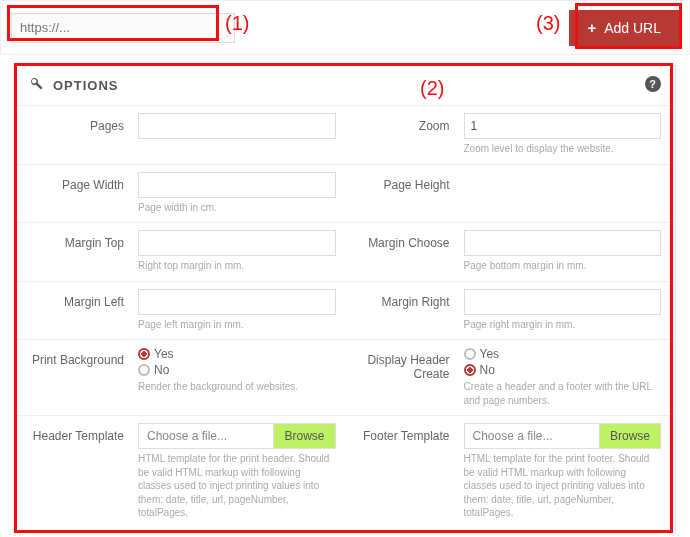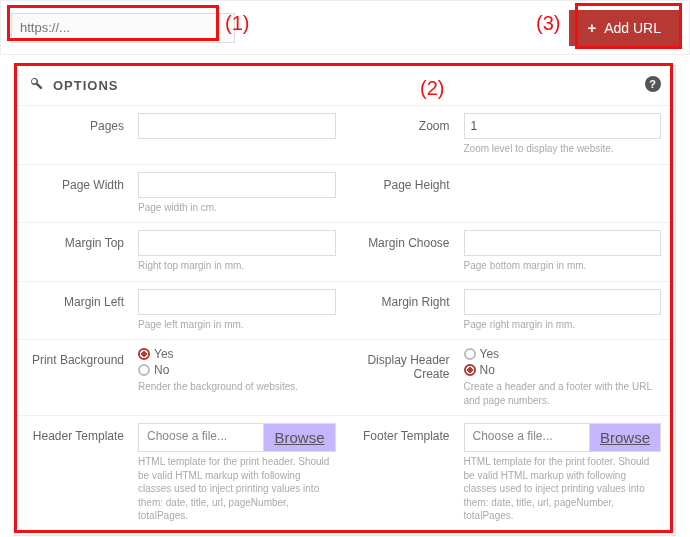--- a/index.html
+++ b/index.html
@@ -139,25 +139,24 @@
     border: 1px solid #ddd;
   }
   .file-picker .file-label {
     flex: 1;
     padding: 5px 8px;
     font-size: 12px;
     color: #888;
   }
   .file-picker .browse {
     border-left: 1px solid #ddd;
-    background: #c4b5fd;
+    background: #bef264;
     padding: 5px 10px;
-    font-size: 15px;
+    font-size: 12px;
     color: #555;
-    text-decoration: underline;
   }
 
   
   .anno {
     position: absolute;
     border: 3px solid #e11;
     pointer-events: none;
     z-index: 50;
   }
   .anno-1 { left: 7px;  top: 5px;  width: 212px; height: 36px; }

